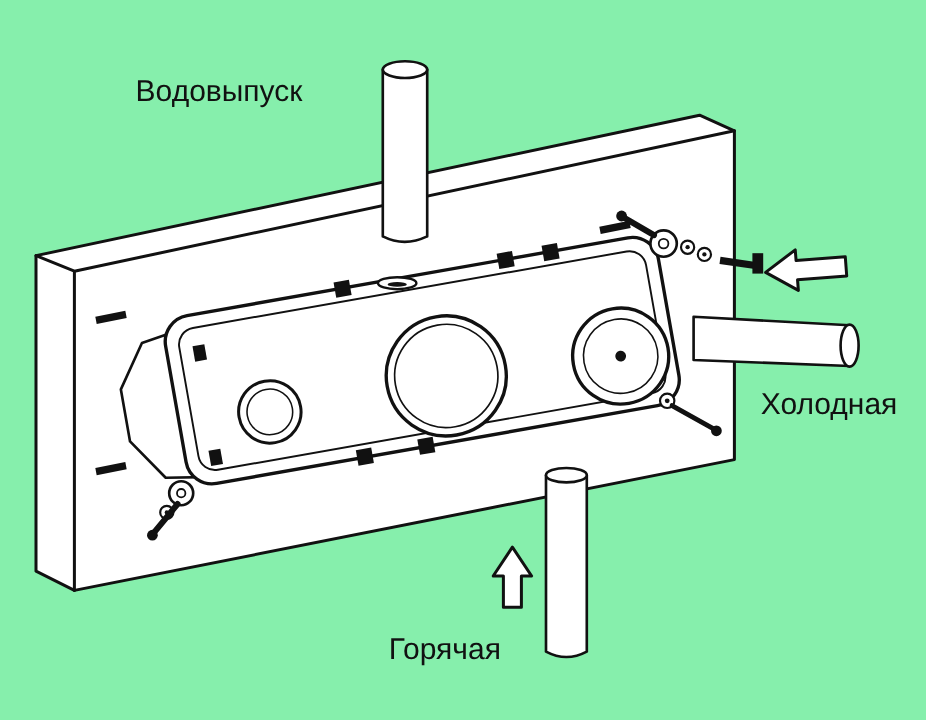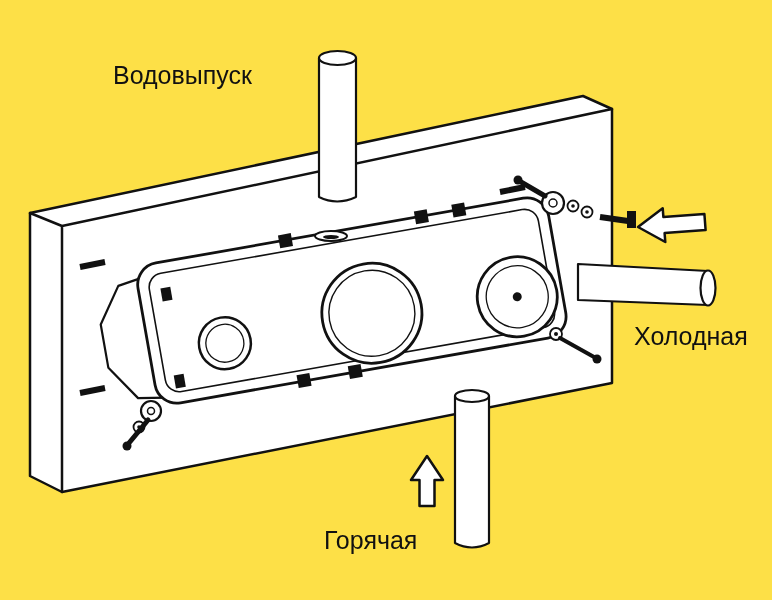--- a/index.html
+++ b/index.html
@@ -1,17 +1,17 @@
 <!DOCTYPE html>
 <html><head>
 <meta charset="utf-8">
 <style>
   html, body { margin: 0; padding: 0; background: #ffffff; }
   .stage {
-    width: 772px; height: 600px; position: relative; background: #fde047;
+    width: 772px; height: 600px; position: relative; background: #86efac;
     font-family: "Liberation Sans", "DejaVu Sans", sans-serif;
     overflow: hidden;
   }
   svg { display: block; }
   .lbl {
     font-family: "Liberation Sans", "DejaVu Sans", sans-serif;
     font-size: 25px;
     fill: #111111;
   }
 </style>

